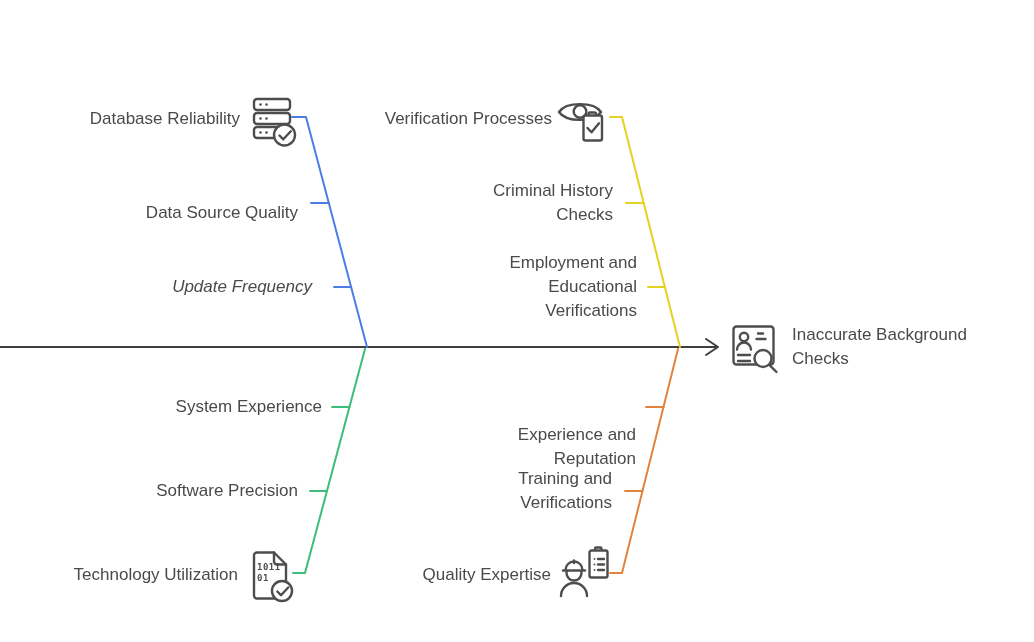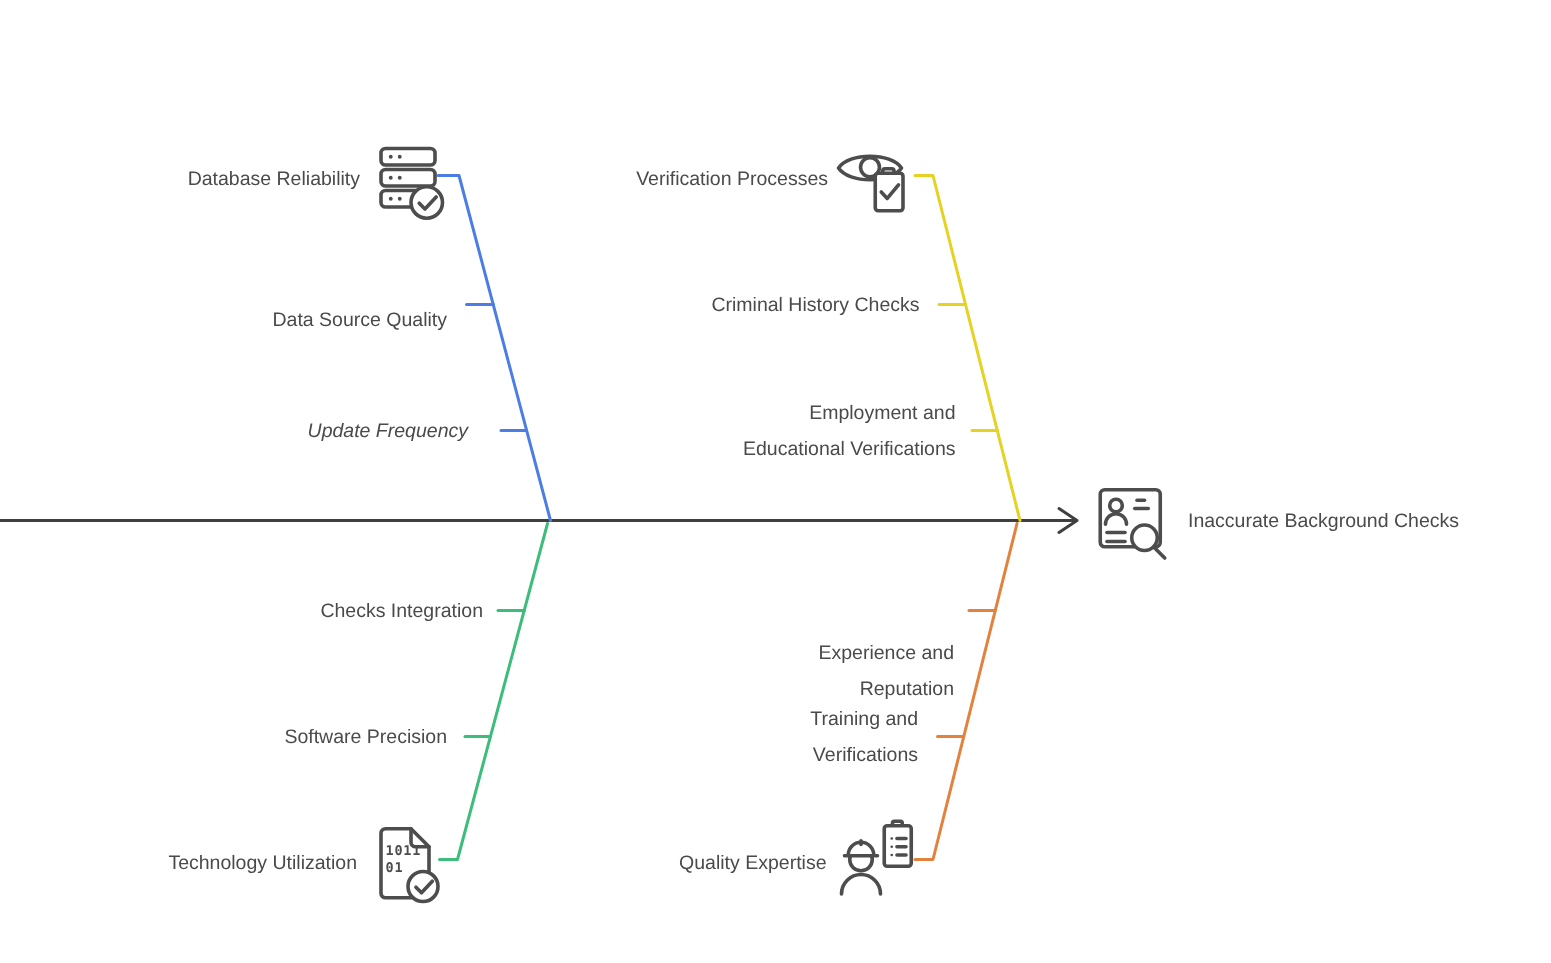--- a/index.html
+++ b/index.html
@@ -7,21 +7,21 @@
     position:relative;
     width:1034px;height:642px;
     background:#ffffff;
     font-family:"Liberation Sans", sans-serif;
     overflow:hidden;
   }
   .lines-svg{position:absolute;left:0;top:0;}
   .label{
     position:absolute;
     transform:translateY(-50%);
-    font-size:13px;
+    font-size:17px;
     line-height:24px;
     color:#4a4a4a;
     white-space:nowrap;
   }
   .label.right{text-align:right;}
   .label.wrap{white-space:normal;}
   .icon{position:absolute;}
 </style>
 </head>
 <body>
@@ -65,21 +65,21 @@
   <div class="label right" style="right:736px; top:203px;margin-top:10px;">Data Source Quality</div>
 
   <div class="label right" style="right:722px; top:287px;font-style:italic;">Update Frequency</div>
 
   <div class="label right" style="right:482px; top:119px;">Verification Processes</div>
 
   <div class="label right wrap" style="right:421px; top:203px; width:150px;">Criminal History Checks</div>
 
   <div class="label right wrap" style="right:397px; top:287px; width:155px;">Employment and Educational Verifications</div>
 
-  <div class="label right" style="right:712px; top:407px;">Checks Integration</div>
+  <div class="label right" style="right:712px; top:407px;">System Experience</div>
 
   <div class="label right" style="right:736px; top:491px;">Software Precision</div>
 
   <div class="label right" style="right:796px; top:575px;">Technology Utilization</div>
 
   <div class="label right wrap" style="right:398px; top:407px; width:145px;margin-top:40px;">Experience and Reputation</div>
 
   <div class="label right wrap" style="right:422px; top:491px; width:125px;">Training and Verifications</div>
 
   <div class="label right" style="right:483px; top:575px;">Quality Expertise</div>

